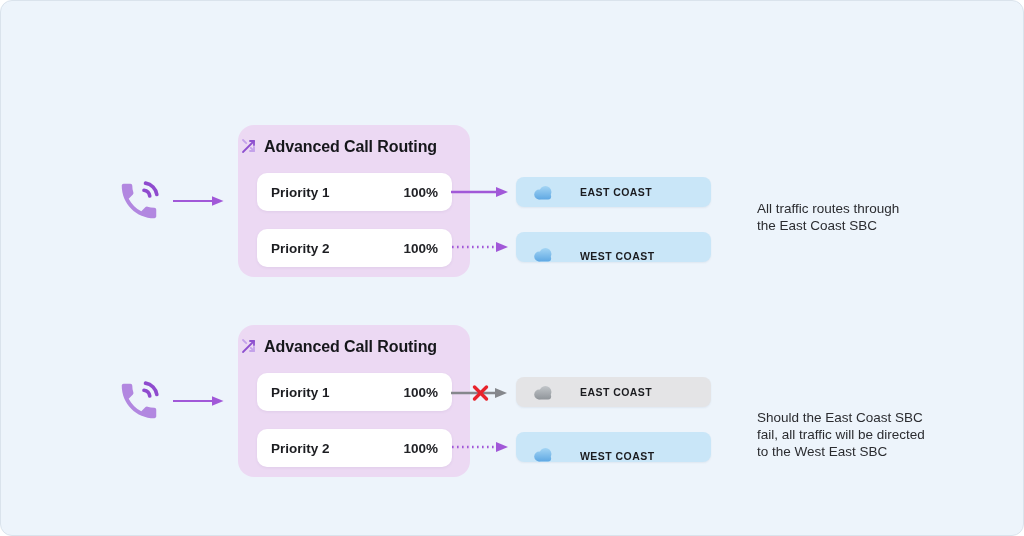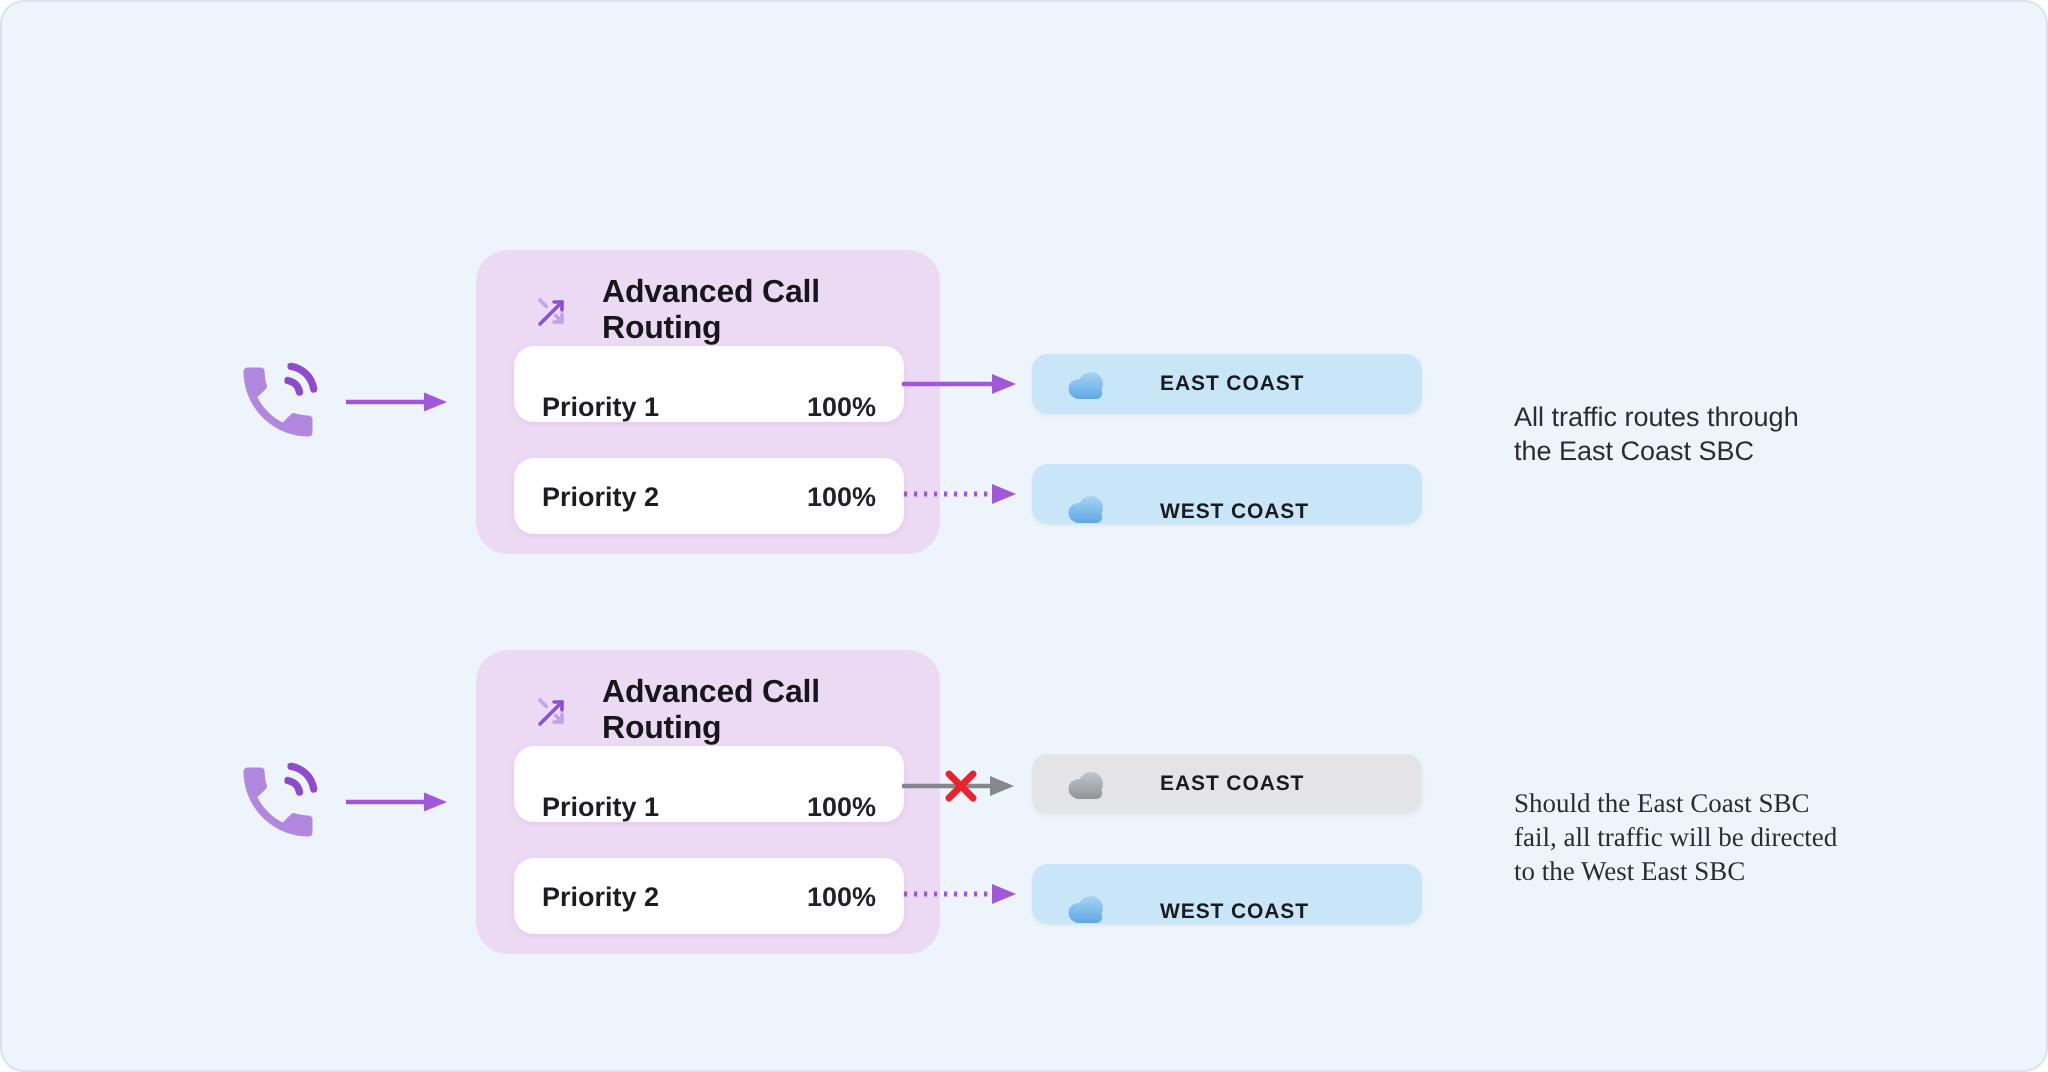--- a/index.html
+++ b/index.html
@@ -14,46 +14,46 @@
 
   .phone{position:absolute;left:116px;top:53px;width:46px;height:46px;}
 
   .arrow{position:absolute;}
   .source-arrow{left:173px;top:69px;}
   .link1{left:451px;top:59px;}
   .link2{left:451px;top:114px;}
 
   .card{position:absolute;left:238px;top:0;width:232px;height:152px;
     background:#ecd9f3;border-radius:16px;}
-  .card-header{position:absolute;left:30px;top:13px;display:flex;align-items:center;gap:17px;}
+  .card-header{position:absolute;left:3px;top:13px;display:flex;gap:7px;}
   .card-title{font-size:16px;font-weight:700;color:#16171b;letter-spacing:-0.1px;}
   .shuffle{width:16px;height:16px;display:inline-flex;}
   .rule{position:absolute;left:19px;width:195px;height:38px;background:#ffffff;border-radius:10px;
     display:flex;align-items:center;justify-content:space-between;box-sizing:border-box;
     padding:0 14px;box-shadow:0 1px 3px rgba(90,60,130,0.08);}
-  .rule1{top:48px;align-items:flex-end;}
+  .rule1{top:48px;}
   .rule2{top:104px;}
   .rule-label{font-size:13.5px;font-weight:700;color:#1c1d21;}
   .rule-value{font-size:13.5px;font-weight:700;color:#212226;}
 
   .dest{position:absolute;left:516px;width:195px;height:30px;border-radius:8px;
     display:flex;align-items:center;gap:26px;padding-left:17px;box-sizing:border-box;
     box-shadow:0 1px 2px rgba(40,70,110,0.07);}
   .dest1{top:52px;}
   .dest2{top:107px;align-items:flex-end;}
   .dest.blue{background:#c9e6f8;}
   .dest.gray{background:#e4e4e6;}
   .dest-label{font-size:10.5px;font-weight:700;letter-spacing:0.45px;color:#1a1b1f;}
   .cloud{width:21px;height:15px;display:inline-flex;}
   .dest .cloud-shape{fill:url(#cgBlue);}
   .dest.gray .cloud-shape{fill:url(#cgGray);}
 
   .caption{position:absolute;left:729px;font-size:13.5px;line-height:17px;color:#2b2c30;margin-left:28px;}
   .s1 .caption{top:75px;}
-  .s2 .caption{top:68px;font-family:Liberation Serif, serif;}
+  .s2 .caption{top:84px;}
   .caption div{white-space:nowrap;}
 
   .hidden-defs{position:absolute;width:0;height:0;overflow:hidden;}
 </style>
 </head>
 <body>
 
 <svg class="hidden-defs" aria-hidden="true">
   <defs>
     <linearGradient id="cgBlue" gradientUnits="userSpaceOnUse" x1="0" y1="0" x2="0" y2="15">

